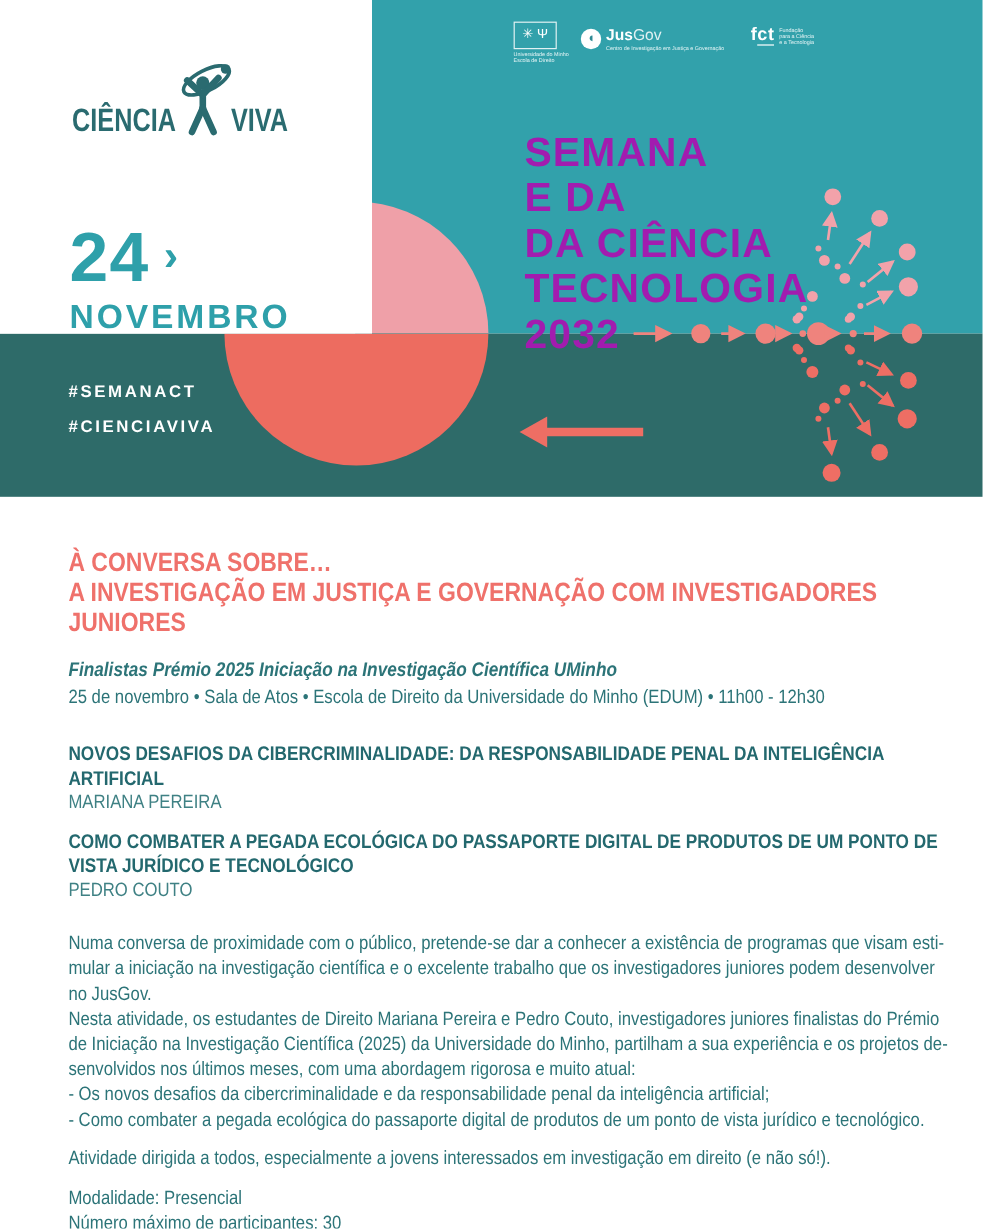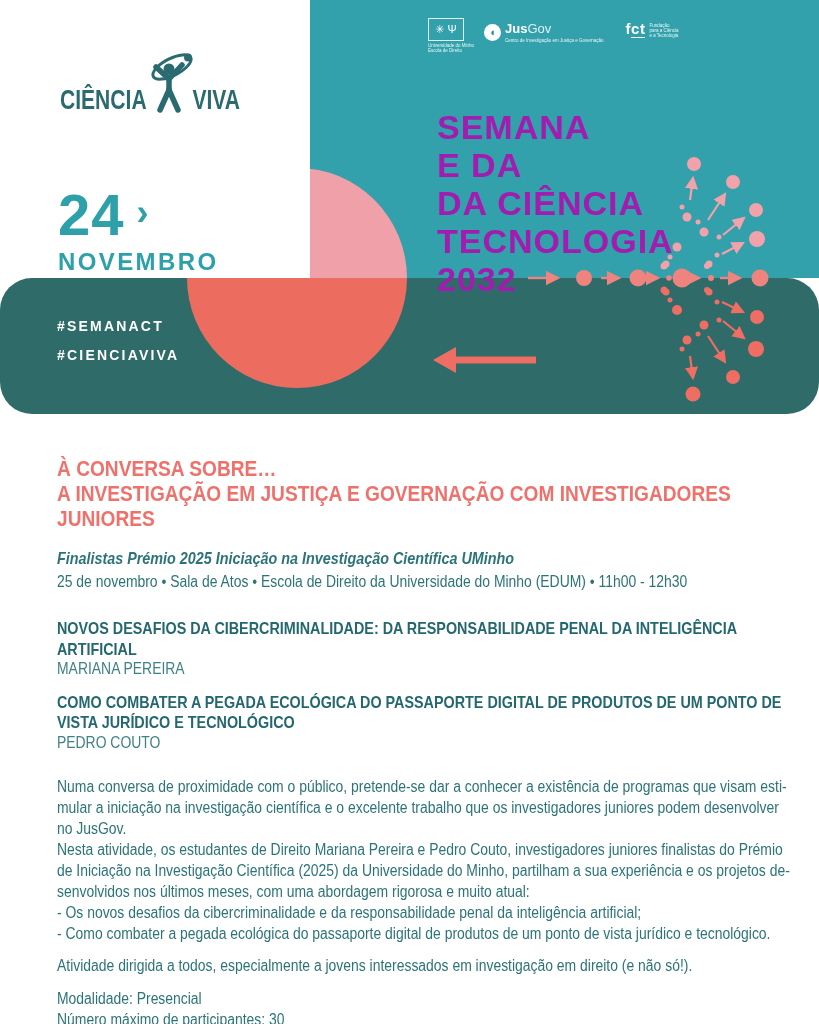--- a/index.html
+++ b/index.html
@@ -3,37 +3,37 @@
 <meta charset="utf-8">
 <style>
   html,body{margin:0;padding:0;background:#fff;}
   .poster{
     position:relative;width:819px;height:1024px;background:#ffffff;
     font-family:"Liberation Sans",sans-serif;overflow:hidden;
   }
   
   .header{position:absolute;left:0;top:0;width:819px;height:414px;}
   .teal-col{position:absolute;left:296px;top:0;width:523px;height:278px;background:#32A1AB;overflow:hidden;}
-  .band{position:absolute;left:0;top:278px;width:819px;height:136px;background:#2E6B69;overflow:hidden;border-radius:32px;}
+  .band{position:absolute;left:0;top:278px;width:819px;height:136px;background:#2E6B69;overflow:hidden;}
   .white-panel{position:absolute;left:0;top:0;width:310px;height:278px;background:#ffffff;}
   .quarter-circle{position:absolute;left:1px;top:168px;width:110px;height:110px;background:#EFA0A8;border-radius:0 100% 0 0;}
   .semi-circle{position:absolute;left:187px;top:0;width:220px;height:110px;background:#ED6C60;border-radius:0 0 110px 110px;}
 
   
   .brand{position:absolute;left:60px;top:54px;width:180px;height:62px;color:#2A6B70;}
   .brand-word{position:absolute;bottom:0;font-weight:bold;font-size:27px;letter-spacing:0;transform:scaleX(0.78);white-space:nowrap;}
   .brand-word.w1{left:0;transform-origin:0 100%;}
   .brand-word.w2{right:0;transform-origin:100% 100%;}
   .brand-figure{position:absolute;left:85px;top:-2px;}
 
   
   .dates{position:absolute;left:58px;top:156px;color:#2EA0AA;}
   .dates-line{display:flex;align-items:center;font-weight:bold;font-size:58px;line-height:58px;letter-spacing:1px;margin-top:28px;}
   .dates-sep{font-size:36px;margin:0 12px 4px 12px;}
-  .dates-month{font-weight:bold;font-size:24px;letter-spacing:2.4px;margin-top:2px;}
+  .dates-month{font-weight:bold;font-size:28px;letter-spacing:2.4px;margin-top:2px;}
 
   
   .partners{position:absolute;left:428px;top:18px;display:flex;align-items:flex-start;color:#fff;}
   .p-uminho{width:36px;margin-right:20px;text-align:center;}
   .p-uminho-box{width:34px;height:21px;border:1px solid rgba(255,255,255,0.85);display:flex;align-items:center;justify-content:center;gap:4px;font-size:11px;line-height:11px;}
   .p-caption{font-size:4.5px;line-height:5px;color:#e8f6f7;margin-top:2px;text-align:left;white-space:nowrap;}
   .p-jusgov{display:flex;align-items:center;margin-right:22px;margin-top:3px;}
   .p-jusgov-circle{width:17px;height:17px;border-radius:50%;background:#fff;color:#2E8A94;font-size:11px;line-height:17px;text-align:center;margin-right:4px;}
   .p-jusgov-name{font-weight:bold;font-size:13px;}
   .p-jusgov-name .gov{font-weight:normal;opacity:.85;}

